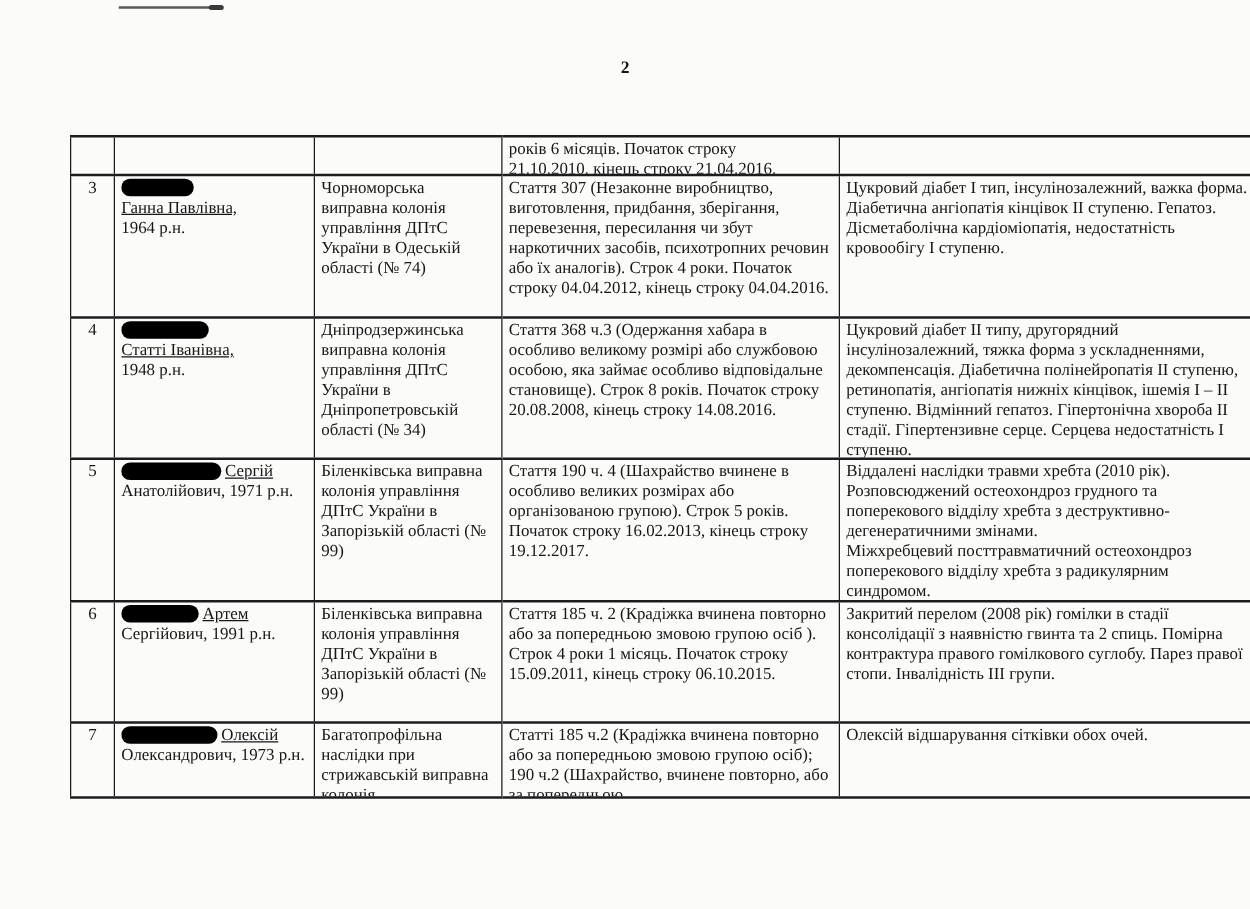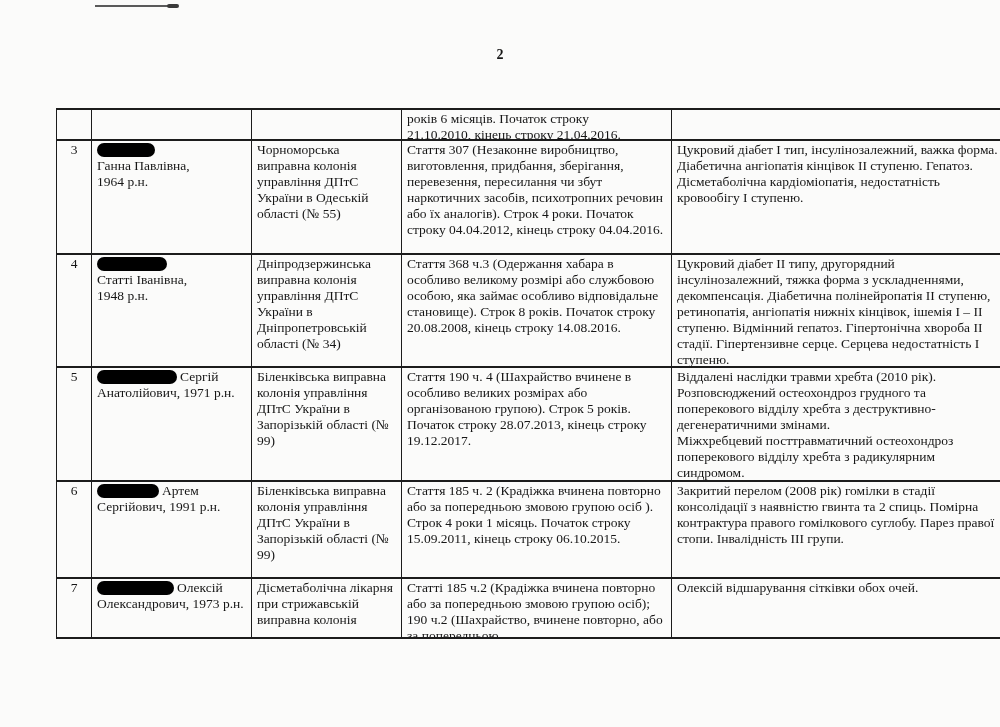--- a/index.html
+++ b/index.html
@@ -50,21 +50,21 @@
   tr.r5 .ch{height:57px;}
   td.c-num{text-align:center;}
   .redact{
     display:inline-block;
     height:14px;
     background:#000;
     border-radius:8px;
     vertical-align:text-bottom;
     margin-right:3px;
   }
-  .nm1{white-space:nowrap;}
+  .nm1{white-space:nowrap;text-decoration:underline;}
 </style>
 </head>
 <body>
 
 <div class="scan-artifact"></div>
 
 <div class="page-number">2</div>
 
 <table class="doc">
   <colgroup>
@@ -97,21 +97,21 @@
 
   <tr class="r1">
     <td class="c-num">
           <div class="ch">3</div>
         </td>
     <td>
           <div class="ch"><span class="redact" style="width:58px"></span><span class="nm1">Ганна Павлівна,</span>
 <span>1964 р.н.</span></div>
         </td>
     <td>
-          <div class="ch">Чорноморська виправна колонія управління ДПтС України в Одеській області (№ 55)</div>
+          <div class="ch">Чорноморська виправна колонія управління ДПтС України в Одеській області (№ 74)</div>
         </td>
     <td>
           <div class="ch">Стаття 307 (Незаконне виробництво, виготовлення, придбання, зберігання, перевезення, пересилання чи збут наркотичних засобів, психотропних речовин або їх аналогів). Строк 4 роки. Початок строку 04.04.2012, кінець строку 04.04.2016.</div>
         </td>
     <td>
           <div class="ch">Цукровий діабет I тип, інсулінозалежний, важка форма. Діабетична ангіопатія кінцівок II ступеню. Гепатоз. Дісметаболічна кардіоміопатія, недостатність кровообігу I ступеню.</div>
         </td>
   </tr>
 
   <tr class="r2">
@@ -138,21 +138,21 @@
           <div class="ch">5</div>
         </td>
     <td>
           <div class="ch"><span class="redact" style="width:80px"></span><span class="nm1">Сергій</span>
 <span>Анатолійович, 1971 р.н.</span></div>
         </td>
     <td>
           <div class="ch">Біленківська виправна колонія управління ДПтС України в Запорізькій області (№ 99)</div>
         </td>
     <td>
-          <div class="ch">Стаття 190 ч. 4 (Шахрайство вчинене в особливо великих розмірах або організованою групою). Строк 5 років. Початок строку 28.07.2013, кінець строку 19.12.2017.</div>
+          <div class="ch">Стаття 190 ч. 4 (Шахрайство вчинене в особливо великих розмірах або організованою групою). Строк 5 років. Початок строку 16.02.2013, кінець строку 19.12.2017.</div>
         </td>
     <td>
           <div class="ch">Віддалені наслідки травми хребта (2010 рік). Розповсюджений остеохондроз грудного та поперекового відділу хребта з деструктивно-дегенератичними змінами.
 Міжхребцевий посттравматичний остеохондроз поперекового відділу хребта з радикулярним синдромом.</div>
         </td>
   </tr>
 
   <tr class="r4">
     <td class="c-num">
           <div class="ch">6</div>
@@ -174,21 +174,21 @@
 
   <tr class="r5">
     <td class="c-num">
           <div class="ch">7</div>
         </td>
     <td>
           <div class="ch"><span class="redact" style="width:77px"></span><span class="nm1">Олексій</span>
 <span>Олександрович, 1973 р.н.</span></div>
         </td>
     <td>
-          <div class="ch">Дісметаболічна лікарня при стрижавській виправна колонія</div>
+          <div class="ch">Багатопрофільна наслідки при стрижавській виправна колонія</div>
         </td>
     <td>
           <div class="ch">Статті 185 ч.2 (Крадіжка вчинена повторно або за попередньою змовою групою осіб); 190 ч.2 (Шахрайство, вчинене повторно, або за попередньою</div>
         </td>
     <td>
           <div class="ch">Олексій відшарування сітківки обох очей.</div>
         </td>
   </tr>
 </tbody>
   </table>

